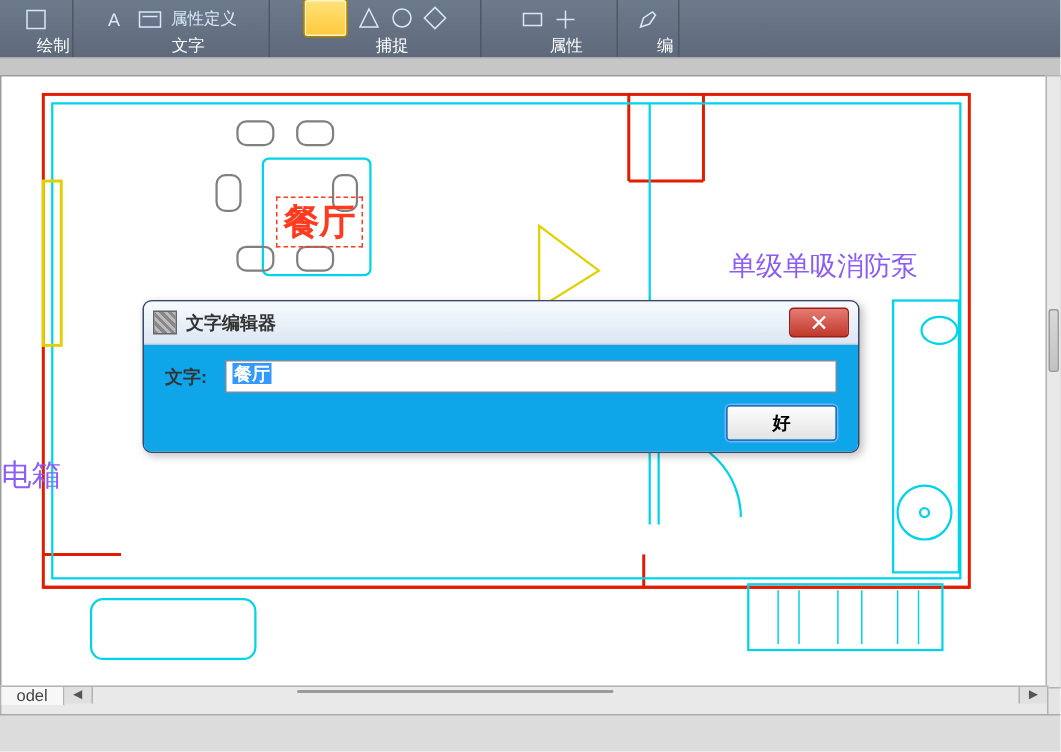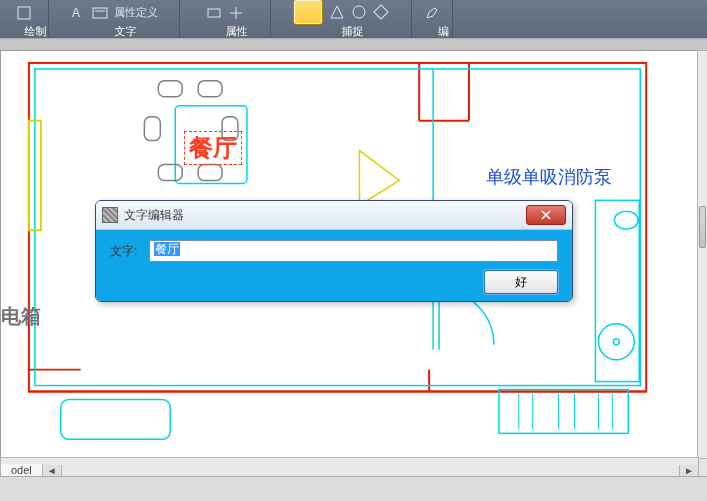--- a/index.html
+++ b/index.html
@@ -10,38 +10,38 @@
   .rgrp .label{line-height:12px;margin-left:23px;}
   .rgrp .icons{flex:1;display:flex;align-items:center;gap:6px;justify-content:center;width:100%;padding:0 8px;box-sizing:border-box;}
   .ribbon .ico{width:16px;height:16px;display:inline-block;color:#d6e7ff;}
   .ribbon svg{width:100%;height:100%;}
   .btn-yellow{width:28px;height:24px;border:1px solid #b08000;border-radius:3px;background:linear-gradient(#ffe27a,#ffc93c);box-shadow:inset 0 0 0 1px #fff4c6;}
   .subbar{height:12px;background:#c6c6c6;border-top:1px solid #aaa;border-bottom:1px solid #aaa;}
   
   .canvas{position:absolute;left:0;right:8px;top:50px;bottom:42px;background:#fff;border:1px solid #9c9c9c;overflow:hidden;}
   .floorplan{position:absolute;inset:0;}
   .annot-red{position:absolute;color:#ff3b1f;font-size:24px;font-weight:bold;border:1px dashed #ff3b1f;padding:0 4px;}
-  .annot-blk{position:absolute;color:#1d4ed8;font-size:18px;}
-  .annot-red2{position:absolute;color:#737373;font-size:20px;font-weight:bold;}
-  
-  .dlg{position:absolute;left:95px;top:200px;width:476px;height:100px;border:1px solid #3b4a6b;border-radius:6px;background:#fff;box-shadow:2px 2px 6px rgba(0,0,0,.25);overflow:hidden;}
+  .annot-blk{position:absolute;color:#8b5cf6;font-size:18px;}
+  .annot-red2{position:absolute;color:#8b5cf6;font-size:20px;font-weight:normal;}
+  
+  .dlg{position:absolute;left:95px;top:200px;width:476px;height:100px;border:1px solid #3b4a6b;border-radius:6px;background:#fff;box-shadow:2px 2px 6px rgba(0,0,0,.25);overflow:hidden;font-weight:bold;}
   .dlg-title{height:28px;background:linear-gradient(#f7fbff,#dce6f2);border-bottom:1px solid #b8c4d8;display:flex;align-items:center;padding:0 6px;font-size:12px;color:#333;position:relative;}
   .dlg-title .dlg-ico{width:14px;height:14px;background:repeating-linear-gradient(45deg,#888 0 2px,#bbb 2px 4px);border:1px solid #666;margin-right:6px;}
   .dlg-close{position:absolute;right:6px;top:4px;width:38px;height:18px;border-radius:3px;background:linear-gradient(#e67b73,#c0392b);border:1px solid #9b1f14;display:flex;align-items:center;justify-content:center;}
   .dlg-close svg{width:10px;height:10px;color:#fff;}
   .dlg-body{padding:10px 14px 8px 14px;background:#0ea5e9;height:calc(100% - 28px);box-sizing:border-box;position:relative;}
   .field-row{display:flex;align-items:center;gap:12px;}
   .field-label{font-size:12px;color:#333;}
   .field-input{flex:1;height:20px;border:1px solid #7a8aa0;background:#fff;font-size:12px;padding:0 4px;}
   .field-input .sel{background:#3399ff;color:#fff;padding:0 1px;}
   .dlg-btns{position:absolute;right:14px;bottom:8px;display:flex;gap:8px;}
   .dlg-btn{width:72px;height:22px;font-size:12px;border:1px solid #8a8a8a;border-radius:3px;background:linear-gradient(#fdfdfd,#e3e3e3);display:flex;align-items:center;justify-content:center;cursor:default;}
   .dlg-btn.primary{border:1px solid #2a6fb5;box-shadow:0 0 0 1px #6db3ff;}
   
-  .hscroll{position:absolute;left:0;right:8px;bottom:24px;height:18px;background:#e9e9e9;border:1px solid #b3b3b3;display:flex;align-items:flex-end;}
+  .hscroll{position:absolute;left:0;right:8px;bottom:24px;height:18px;background:#e9e9e9;border:1px solid #b3b3b3;display:flex;align-items:flex-start;}
   .hscroll .tab{background:#f7f7f7;border-right:1px solid #b3b3b3;padding:0 10px;font-size:11px;display:flex;align-items:center;color:#444;}
   .hscroll .track{flex:1;position:relative;background:#f0f0f0;}
   .hscroll .thumb{position:absolute;left:22%;width:34%;top:2px;bottom:2px;background:linear-gradient(#d9d9d9,#c2c2c2);border:1px solid #9a9a9a;border-radius:2px;}
   .hscroll .arrow{width:18px;background:#e0e0e0;border-left:1px solid #b3b3b3;display:flex;align-items:center;justify-content:center;font-size:10px;color:#555;}
   .hscroll .arrowL{border-left:none;border-right:1px solid #b3b3b3;}
   
   .vscroll{position:absolute;right:-1px;top:50px;bottom:42px;width:9px;background:#e9e9e9;border:1px solid #b3b3b3;}
   .vscroll .vthumb{position:absolute;left:1px;right:1px;top:38%;height:40px;background:linear-gradient(#d9d9d9,#c2c2c2);border:1px solid #9a9a9a;border-radius:2px;}
   .status{position:absolute;left:0;right:0;bottom:0;height:24px;background:#dcdcdc;border-top:1px solid #aaa;}
 </style>
@@ -65,45 +65,45 @@
               <text x="2" y="12" font-size="12" fill="currentColor">A</text>
             </svg></span>
         <span class="ico"><svg viewBox="0 0 16 16">
               <rect x="1" y="3" width="14" height="10" fill="none" stroke="currentColor"></rect>
               <line x1="3" y1="6" x2="13" y2="6" stroke="currentColor"></line>
             </svg></span>
         <span style="font-size:11px;color:#d6e7ff">属性定义</span>
       </div>
       <div class="label">文字</div>
     </div>
+    <div class="rgrp" style="min-width:140px">
+      <div class="icons">
+        <span class="btn-yellow"></span>
+        <span class="ico"><svg viewBox="0 0 16 16">
+              <polygon points="8,2 14,14 2,14" fill="none" stroke="currentColor"></polygon>
+            </svg></span>
+        <span class="ico"><svg viewBox="0 0 16 16">
+              <circle cx="8" cy="8" r="6" fill="none" stroke="currentColor"></circle>
+            </svg></span>
+        <span class="ico"><svg viewBox="0 0 16 16">
+              <rect x="3" y="3" width="10" height="10" fill="none" stroke="currentColor" transform="rotate(45 8 8)"></rect>
+            </svg></span>
+      </div>
+      <div class="label">捕捉</div>
+    </div>
     <div class="rgrp" style="min-width:90px">
       <div class="icons">
         <span class="ico"><svg viewBox="0 0 16 16">
               <rect x="2" y="4" width="12" height="8" fill="none" stroke="currentColor"></rect>
             </svg></span>
         <span class="ico"><svg viewBox="0 0 16 16">
               <path d="M2 8h12M8 2v12" stroke="currentColor"></path>
             </svg></span>
       </div>
       <div class="label">属性</div>
-    </div>
-    <div class="rgrp" style="min-width:140px">
-      <div class="icons">
-        <span class="btn-yellow"></span>
-        <span class="ico"><svg viewBox="0 0 16 16">
-              <polygon points="8,2 14,14 2,14" fill="none" stroke="currentColor"></polygon>
-            </svg></span>
-        <span class="ico"><svg viewBox="0 0 16 16">
-              <circle cx="8" cy="8" r="6" fill="none" stroke="currentColor"></circle>
-            </svg></span>
-        <span class="ico"><svg viewBox="0 0 16 16">
-              <rect x="3" y="3" width="10" height="10" fill="none" stroke="currentColor" transform="rotate(45 8 8)"></rect>
-            </svg></span>
-      </div>
-      <div class="label">捕捉</div>
     </div>
     <div class="rgrp" style="min-width:40px">
       <div class="icons">
           <span class="ico"><svg viewBox="0 0 16 16">
               <path d="M3 13l2-6 6-4 2 2-4 6-6 2z" fill="none" stroke="currentColor"></path>
             </svg></span>
         </div>
       <div class="label">编</div>
     </div>
   </div>

